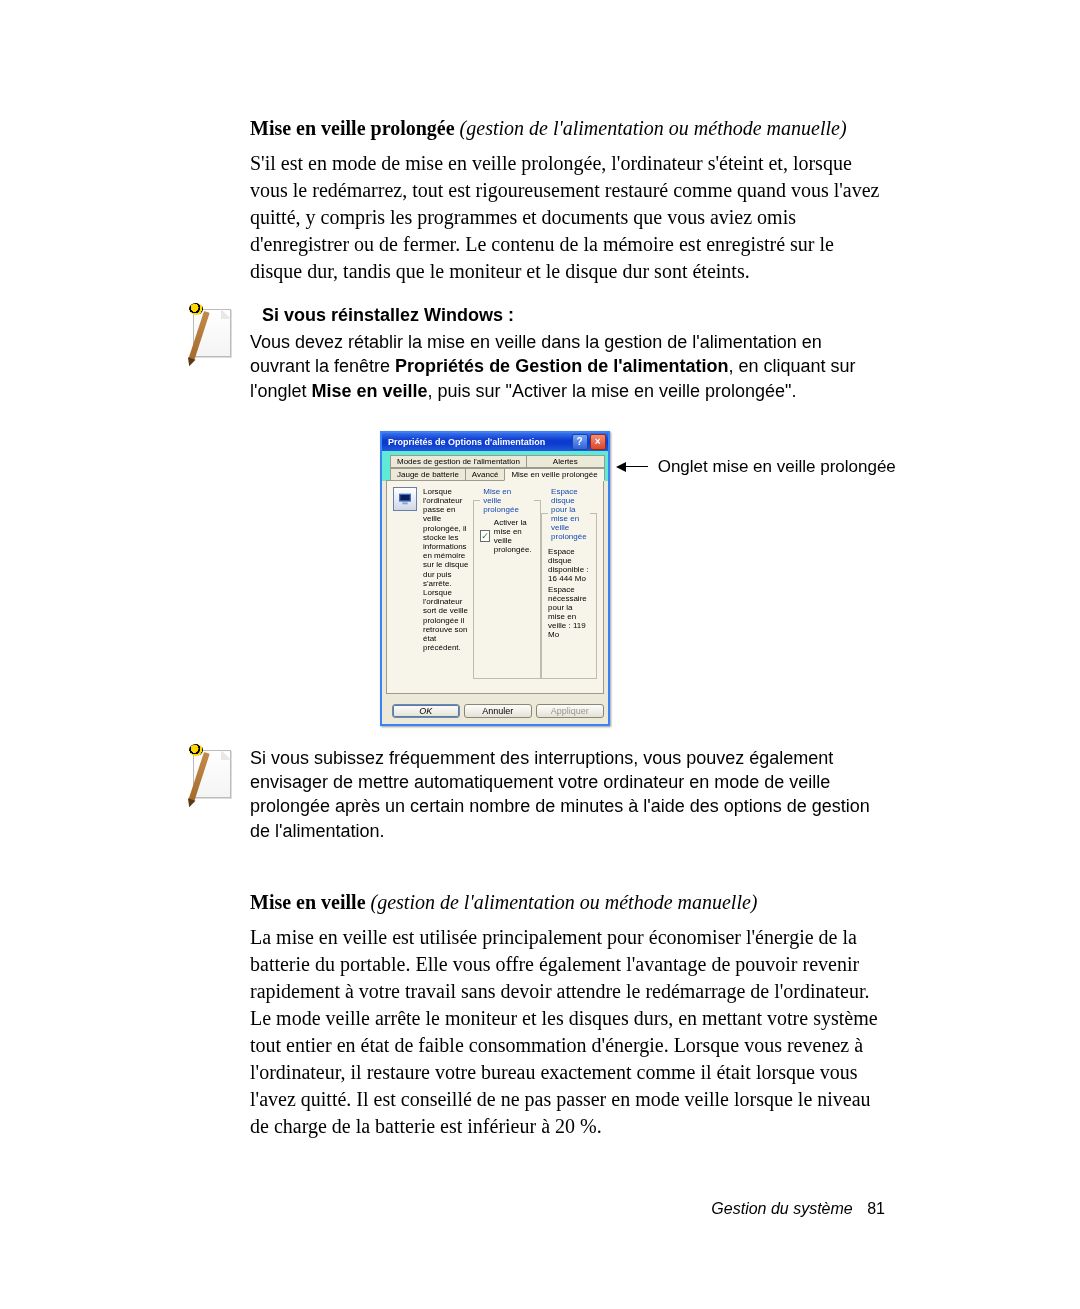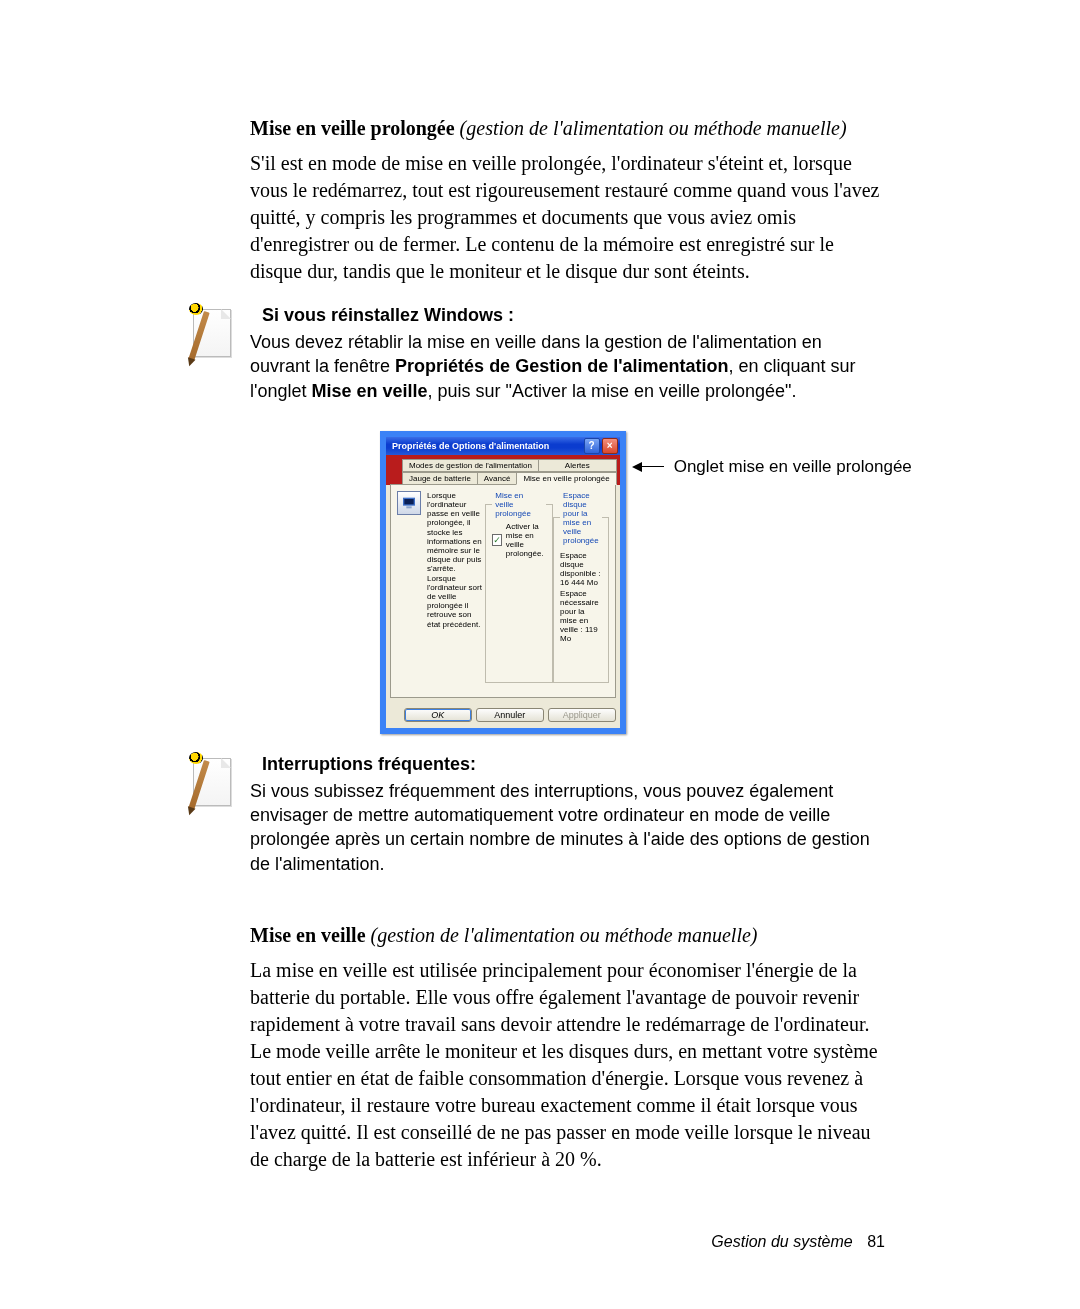--- a/index.html
+++ b/index.html
@@ -87,21 +87,21 @@
 
   
   .dialog-area {
     margin: 8px 0 10px 130px;
     display: flex;
     align-items: flex-start;
   }
   .dialog {
     width: 260px;
     background:#ece9d8;
-    border:6px solid #3b82f6;
+    border:2px solid #3b82f6;
     box-shadow: 1px 1px 2px rgba(0,0,0,.4);
     font-family: Tahoma, Arial, sans-serif;
     font-size: 8px;
     color:#000;
   }
   .titlebar {
     height:18px;
     background: linear-gradient(#3a6ee7,#0b3ccf 40%,#0b3ccf 60%,#2458d8);
     display:flex; align-items:center;
     padding:0 2px 0 6px;
@@ -111,22 +111,22 @@
   .tb-btn {
     width:14px; height:14px; margin-left:2px;
     display:flex; align-items:center; justify-content:center;
     font-size:10px; font-weight:bold; border-radius:2px;
     color:#fff;
   }
   .tb-help { background: linear-gradient(#7aa5f5,#2f63d9); border:1px solid #1a45a8; }
   .tb-close { background: linear-gradient(#f28f7e,#d9472c); border:1px solid #8e2a16; }
 
   .tabs {
-    padding:4px 4px 0 16px;
-    background:#b91c1c;
+    padding:4px 4px 0 8px;
+    background:#5eead4;
   }
   .tab-row { display:flex; }
   .tab {
     border:1px solid #9c9a8c;
     background:#ece9d8;
     padding:1px 6px;
     font-size:8px;
     margin-right:-1px;
     white-space:nowrap;
   }
@@ -312,21 +312,20 @@
   <div class="note-row" style="margin-top:20px;">
     <div class="icon-col">
       <div class="notepad-icon">
         <div class="sheet"></div>
           <div class="fold"></div>
           <div class="pencil"></div>
           <div class="bee"></div>
       </div>
     </div>
     <div class="txt-col">
-      <p class="note-title">Interruptions fréquentes:</p>
       <p class="note-body">Si vous subissez fréquemment des interruptions, vous pouvez également envisager de mettre automatiquement votre ordinateur en mode de veille prolongée après un certain nombre de minutes à l'aide des options de gestion de l'alimentation.</p>
     </div>
   </div>
 
   <h1 class="serif" style="margin-top:28px;">
     <span class="bold">Mise en veille</span><span class="ital"> (gestion de l'alimentation ou méthode manuelle)</span>
   </h1>
   <p class="body serif">La mise en veille est utilisée principalement pour économiser l'énergie de la batterie du portable. Elle vous offre également l'avantage de pouvoir revenir rapidement à votre travail sans devoir attendre le redémarrage de l'ordinateur. Le mode veille arrête le moniteur et les disques durs, en mettant votre système tout entier en état de faible consommation d'énergie. Lorsque vous revenez à l'ordinateur, il restaure votre bureau exactement comme il était lorsque vous l'avez quitté. Il est conseillé de ne pas passer en mode veille lorsque le niveau de charge de la batterie est inférieur à 20 %.</p>
 
   <div class="footer">

